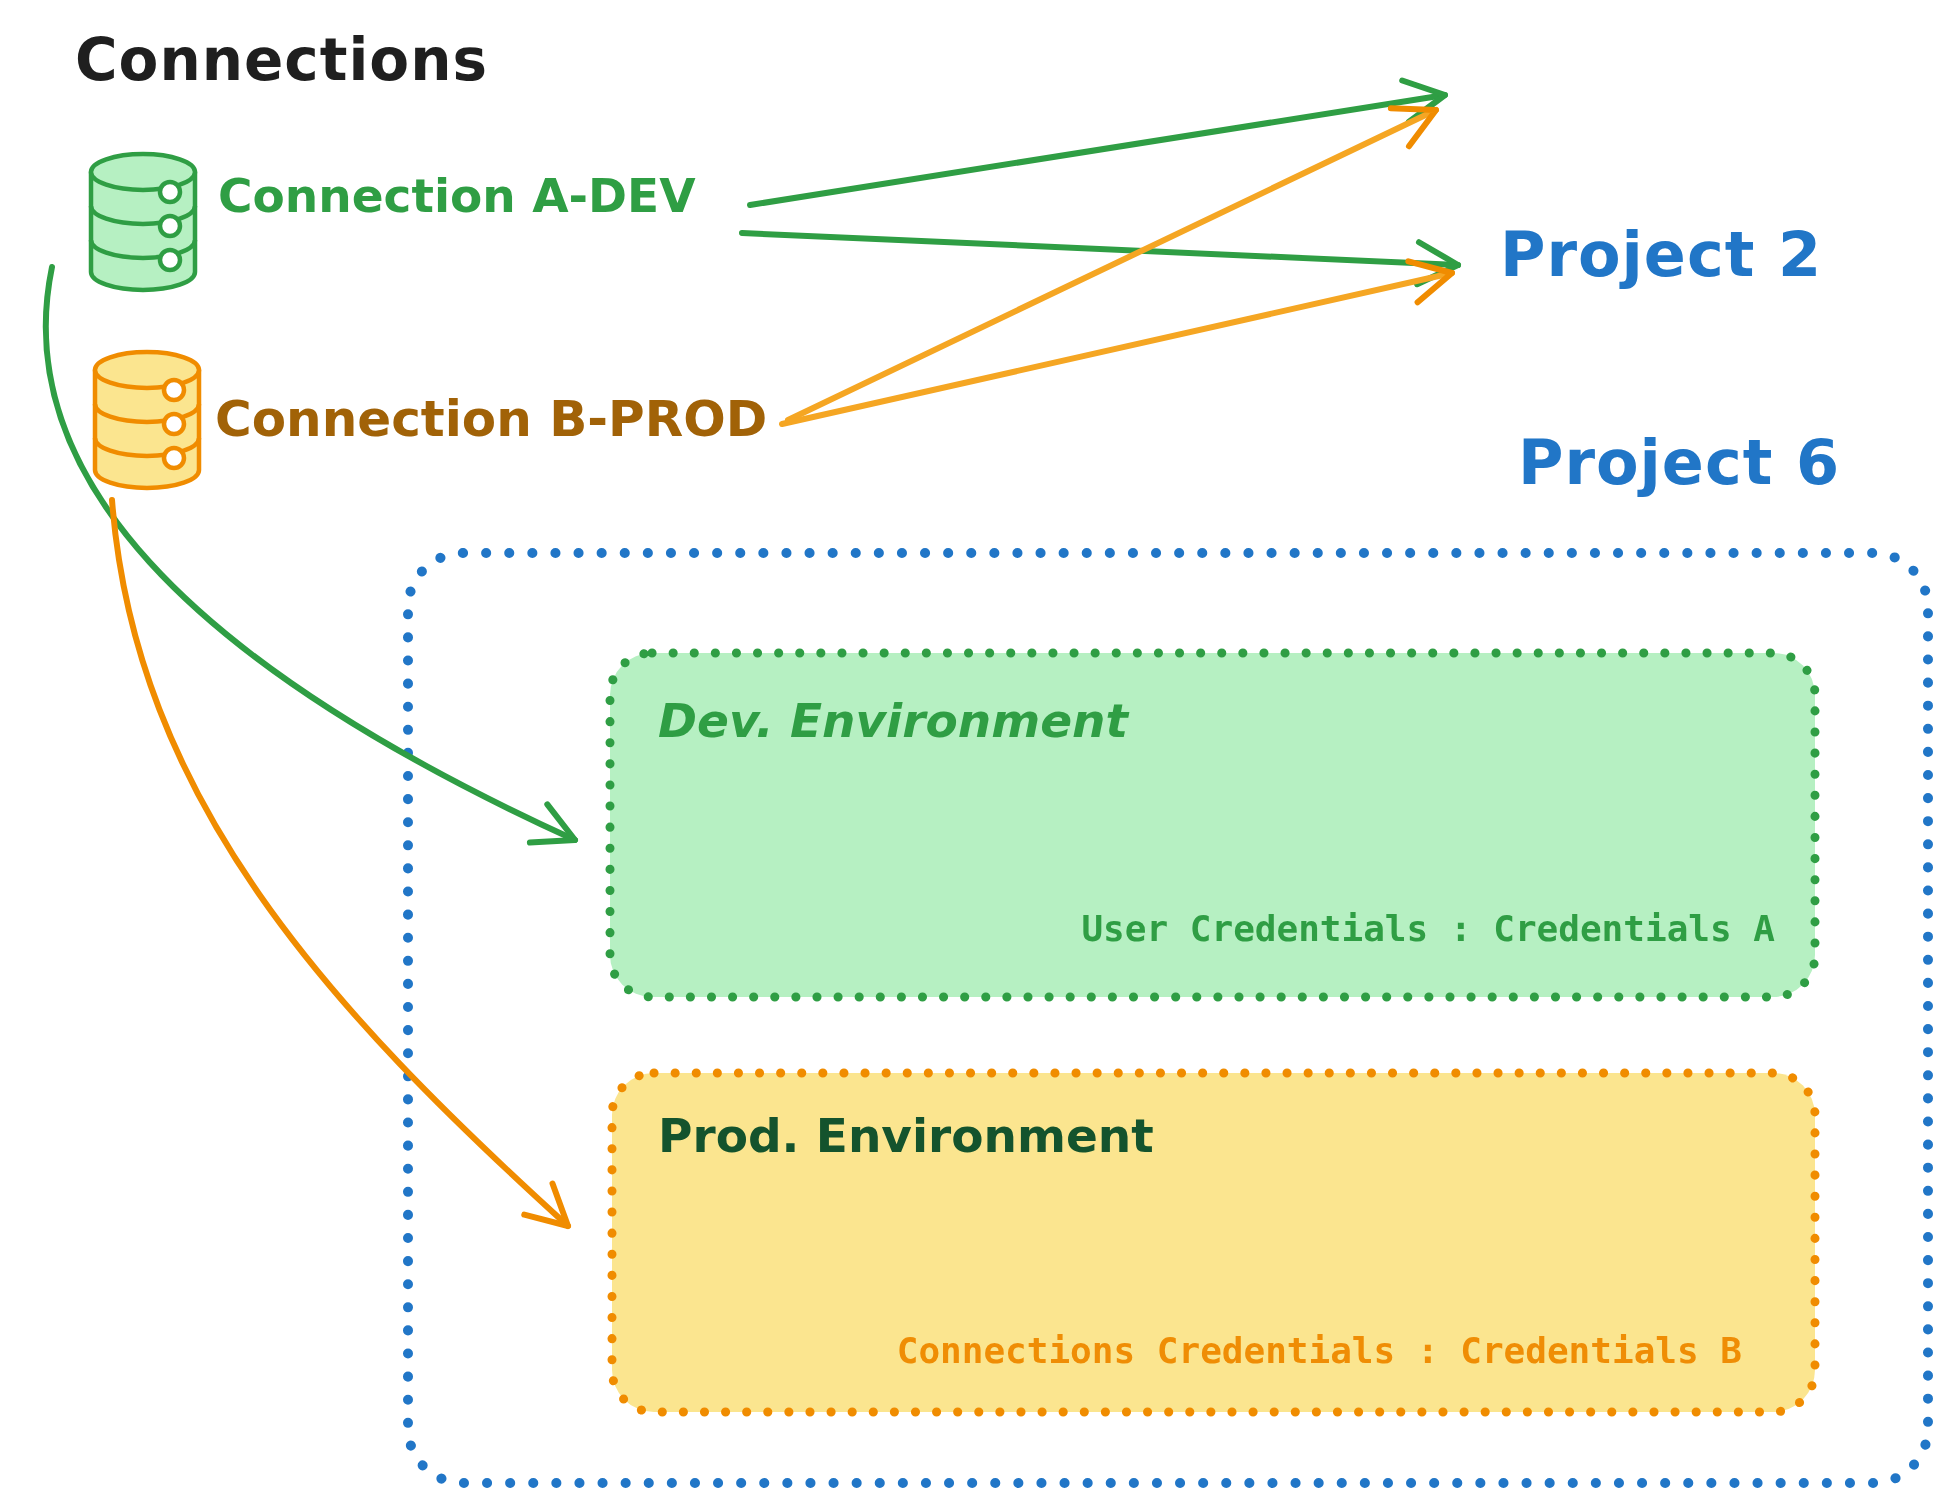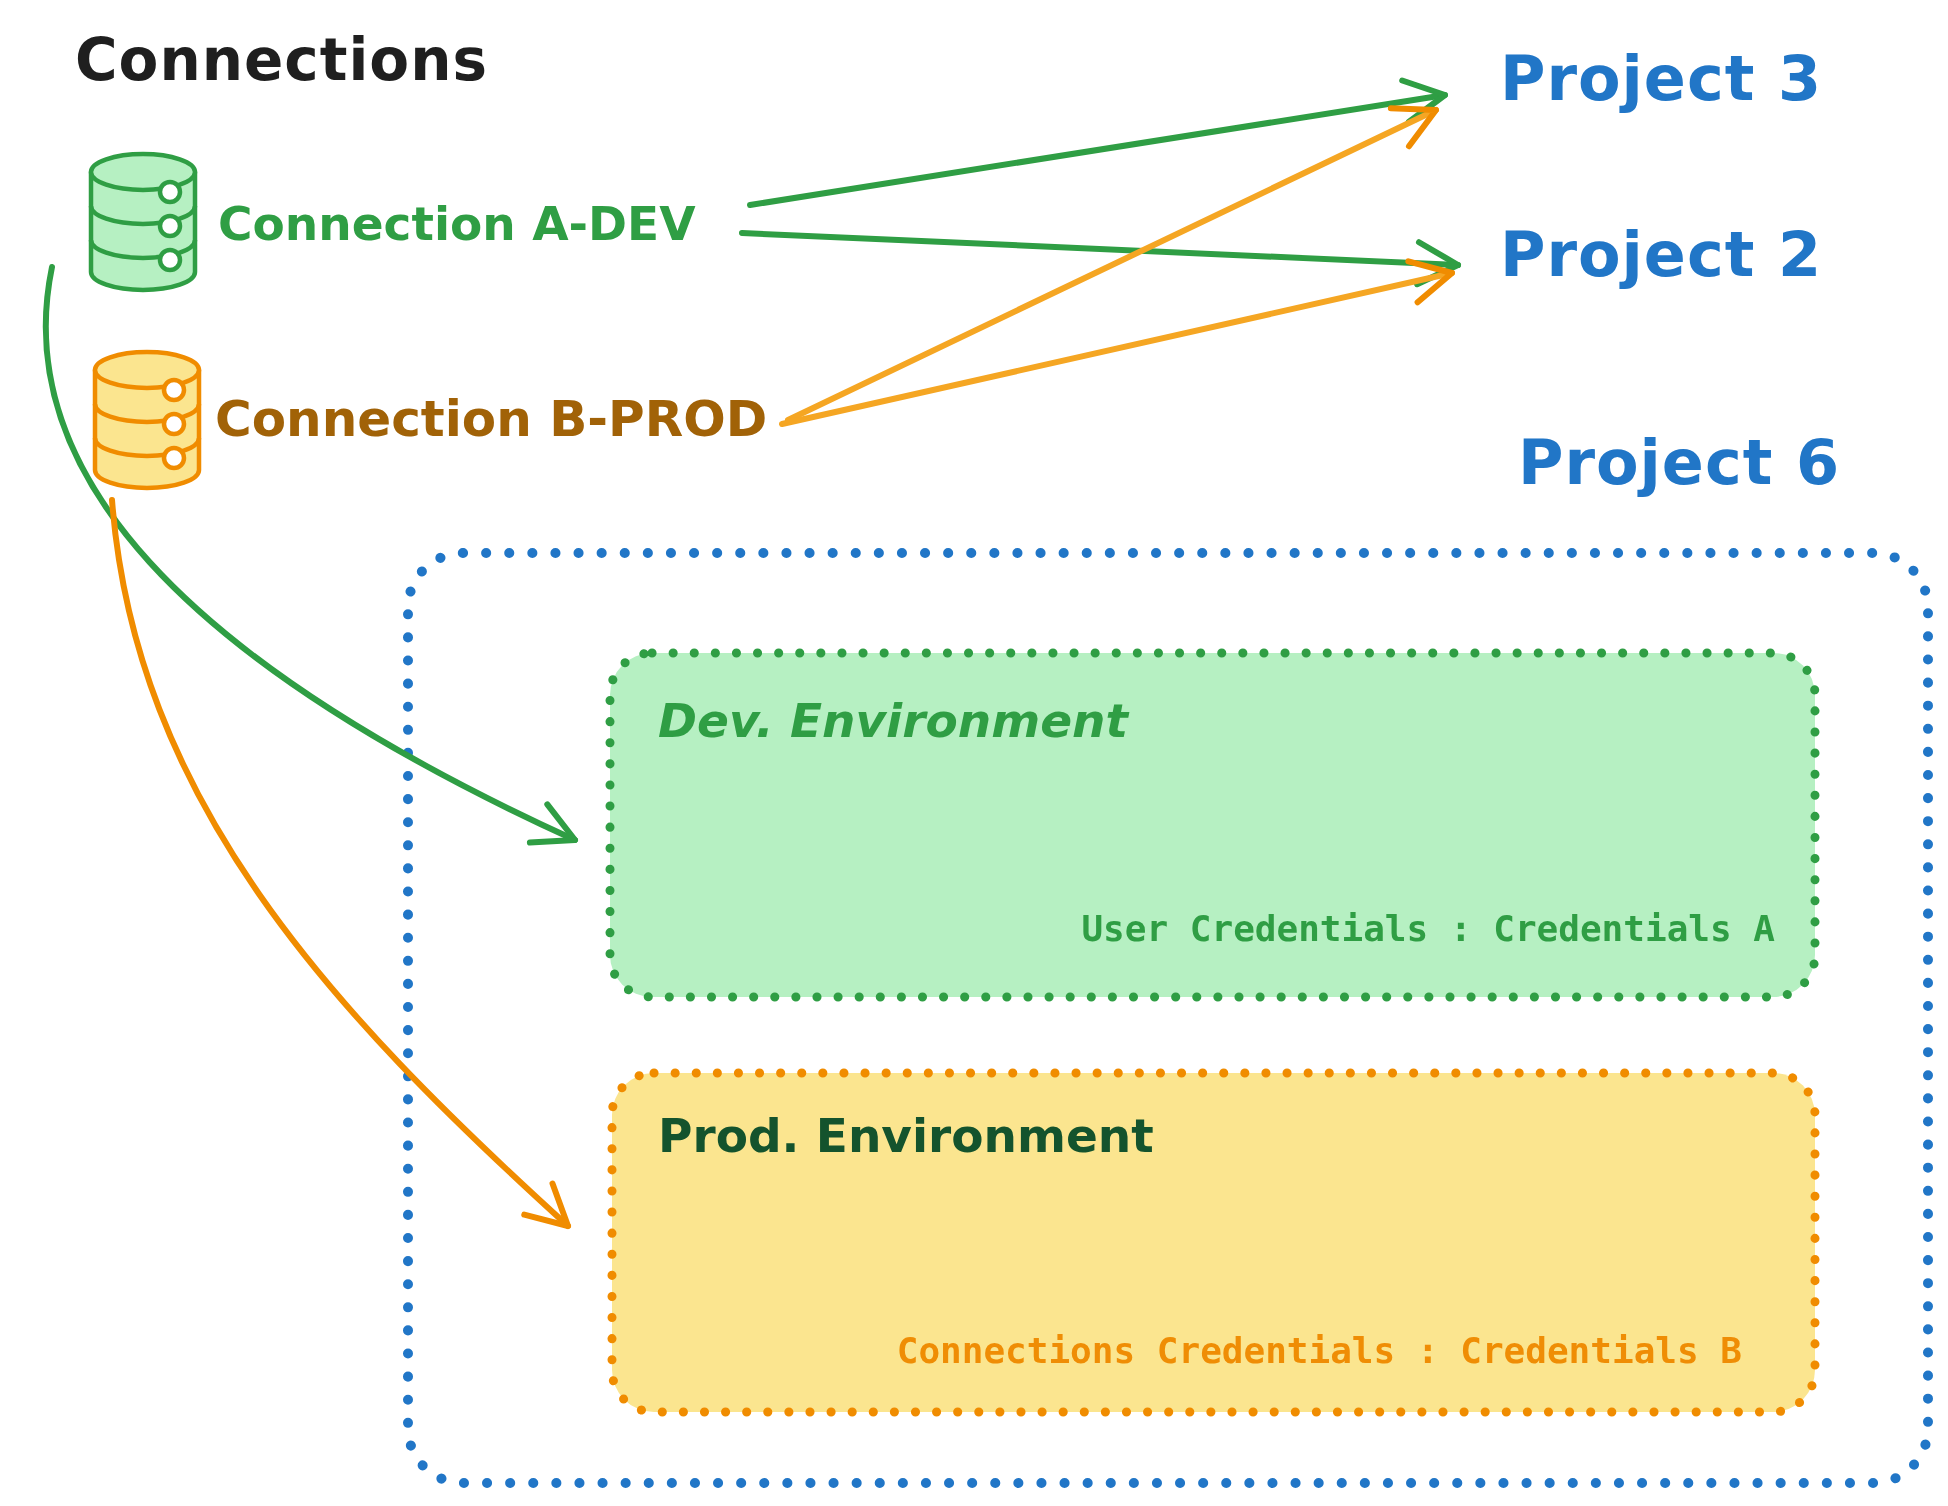--- a/index.html
+++ b/index.html
@@ -6,21 +6,21 @@
   .canvas{
     position:relative;
     width:1937px;height:1506px;
     background:#ffffff;
     overflow:hidden;
     font-family:"DejaVu Sans", sans-serif;
   }
   .layer{position:absolute;left:0;top:0;}
   .lbl{position:absolute;white-space:nowrap;font-weight:bold;}
   .title{left:75px;top:26px;font-size:58px;color:#1f1f1f;letter-spacing:1px;}
-  .conn-a{left:218px;top:196px;font-size:47px;color:#2f9e44;}
+  .conn-a{left:218px;top:168px;font-size:47px;color:#2f9e44;}
   .conn-b{left:215px;top:390px;font-size:50px;color:#a16207;}
   .proj{font-size:62px;color:#2176c7;letter-spacing:1px;}
   .proj3{left:1500px;top:42px;}
   .proj2{left:1500px;top:218px;}
   .proj1{left:1518px;top:426px;}
   .env-title{font-size:47px;}
   .dev-title{left:658px;top:693px;color:#2f9e44;font-style:italic;}
   .prod-title{left:658px;top:1108px;color:#14532d;}
   .creds{
     font-family:"DejaVu Sans Mono", monospace;
@@ -78,21 +78,20 @@
       <circle cx="82" cy="108" r="10" fill="#ffffff" stroke="#f08c00" stroke-width="4.5"></circle>
     </g>
   </svg>
 
   <div class="lbl title">Connections</div>
 
   <div class="lbl conn-a">Connection A-DEV</div>
 
   <div class="lbl conn-b">Connection B-PROD</div>
 
-  <div class="lbl proj proj3">Project 3</div>
 
   <div class="lbl proj proj2">Project 2</div>
 
   <div class="lbl proj proj1">Project 6</div>
 
   <div class="lbl env-title dev-title">Dev. Environment</div>
 
   <div class="lbl creds creds-dev">User Credentials : Credentials A</div>
 
   <div class="lbl env-title prod-title">Prod. Environment</div>

